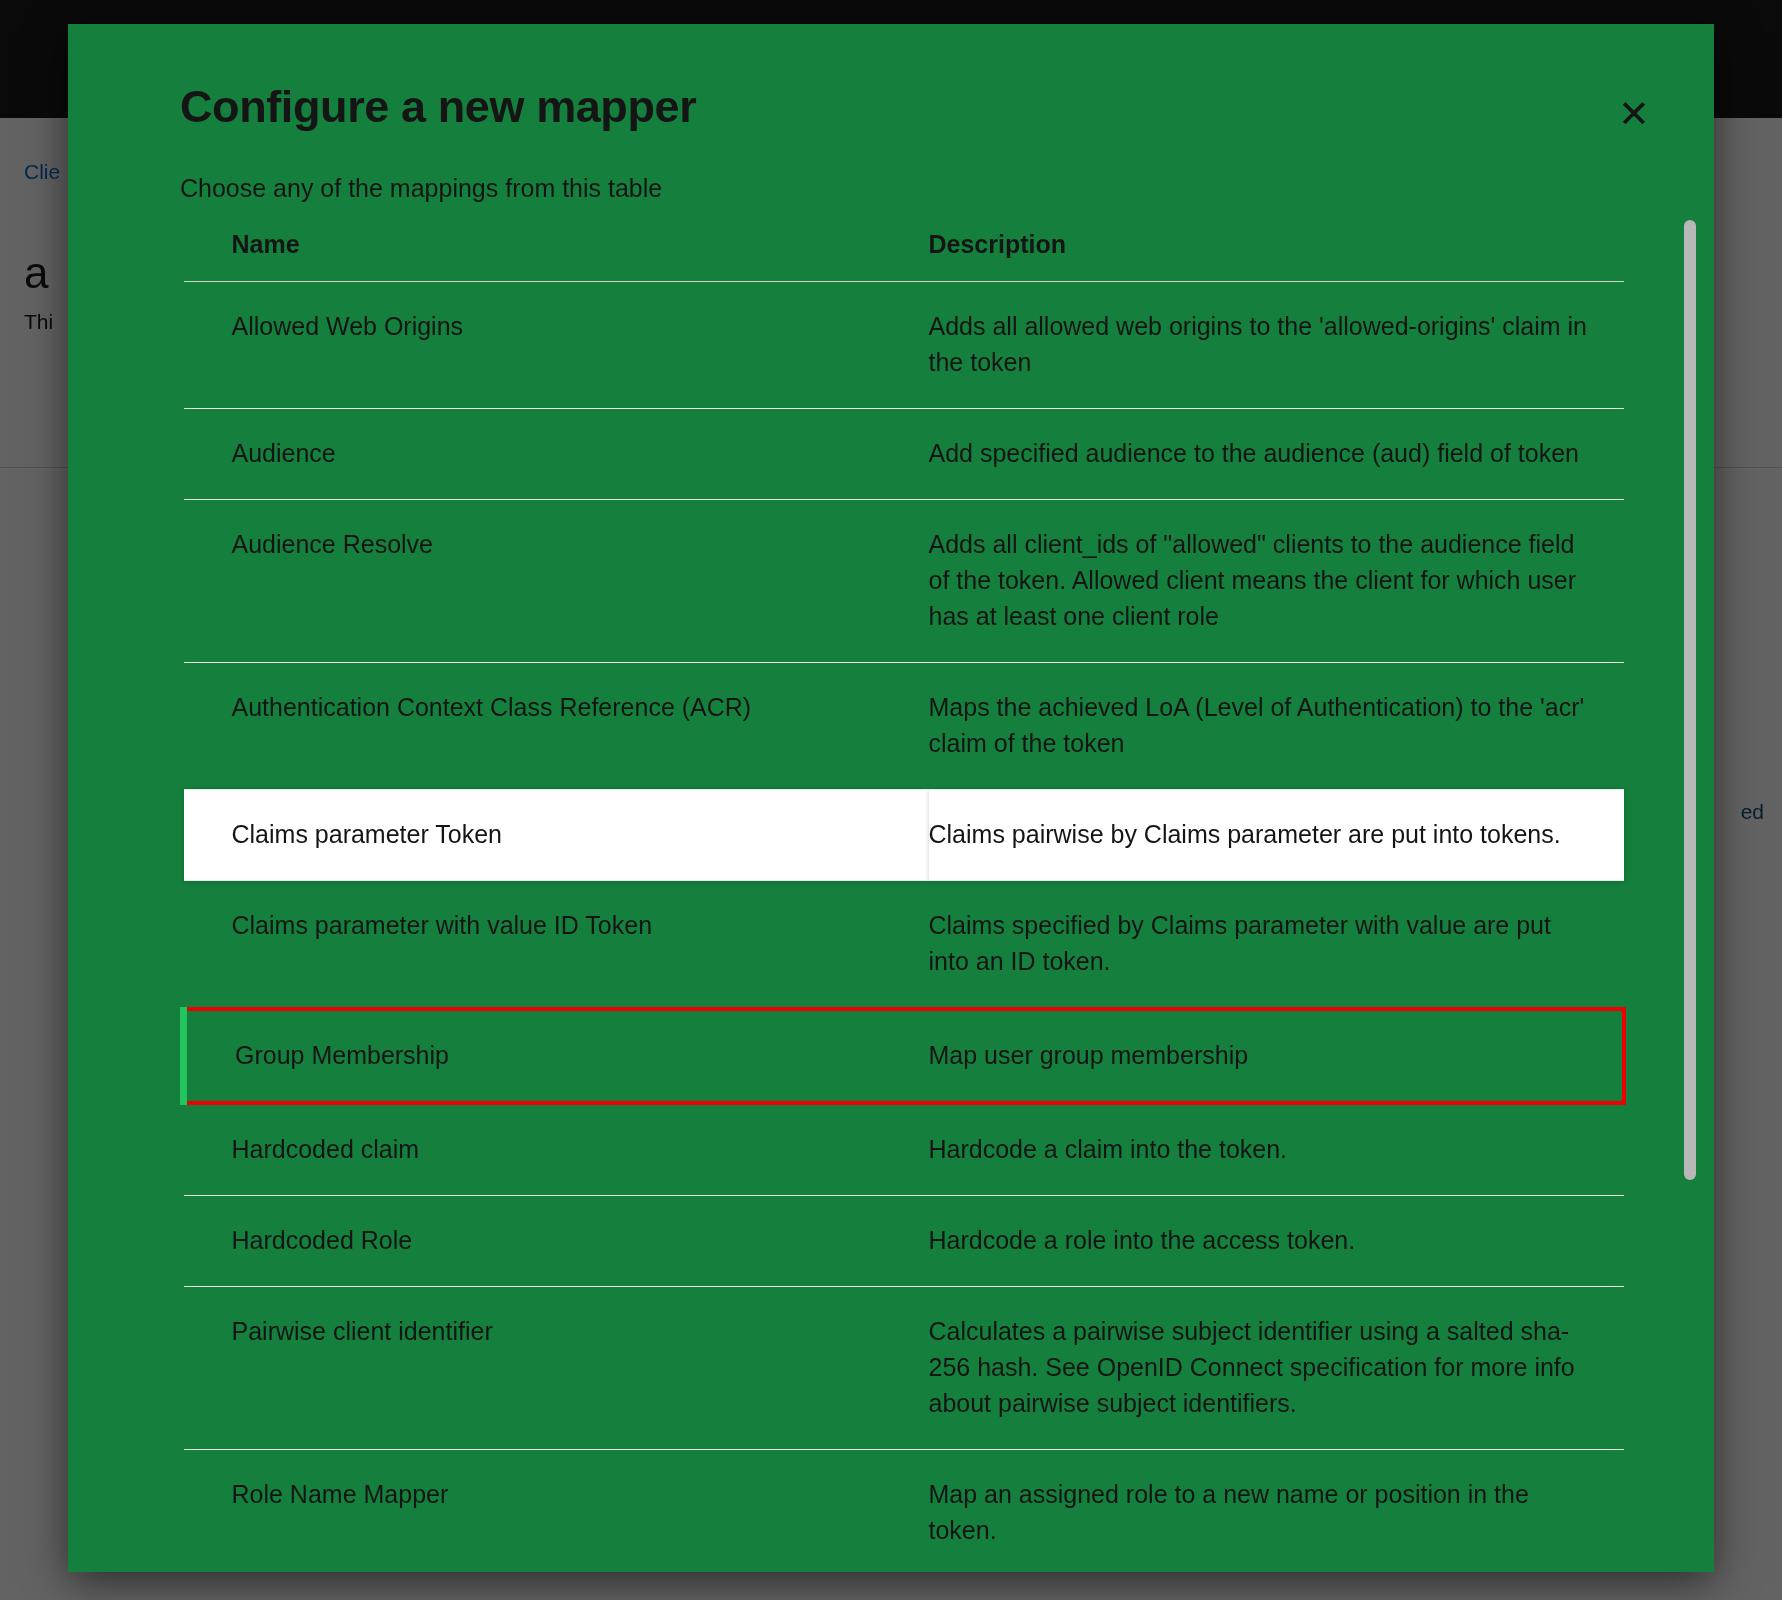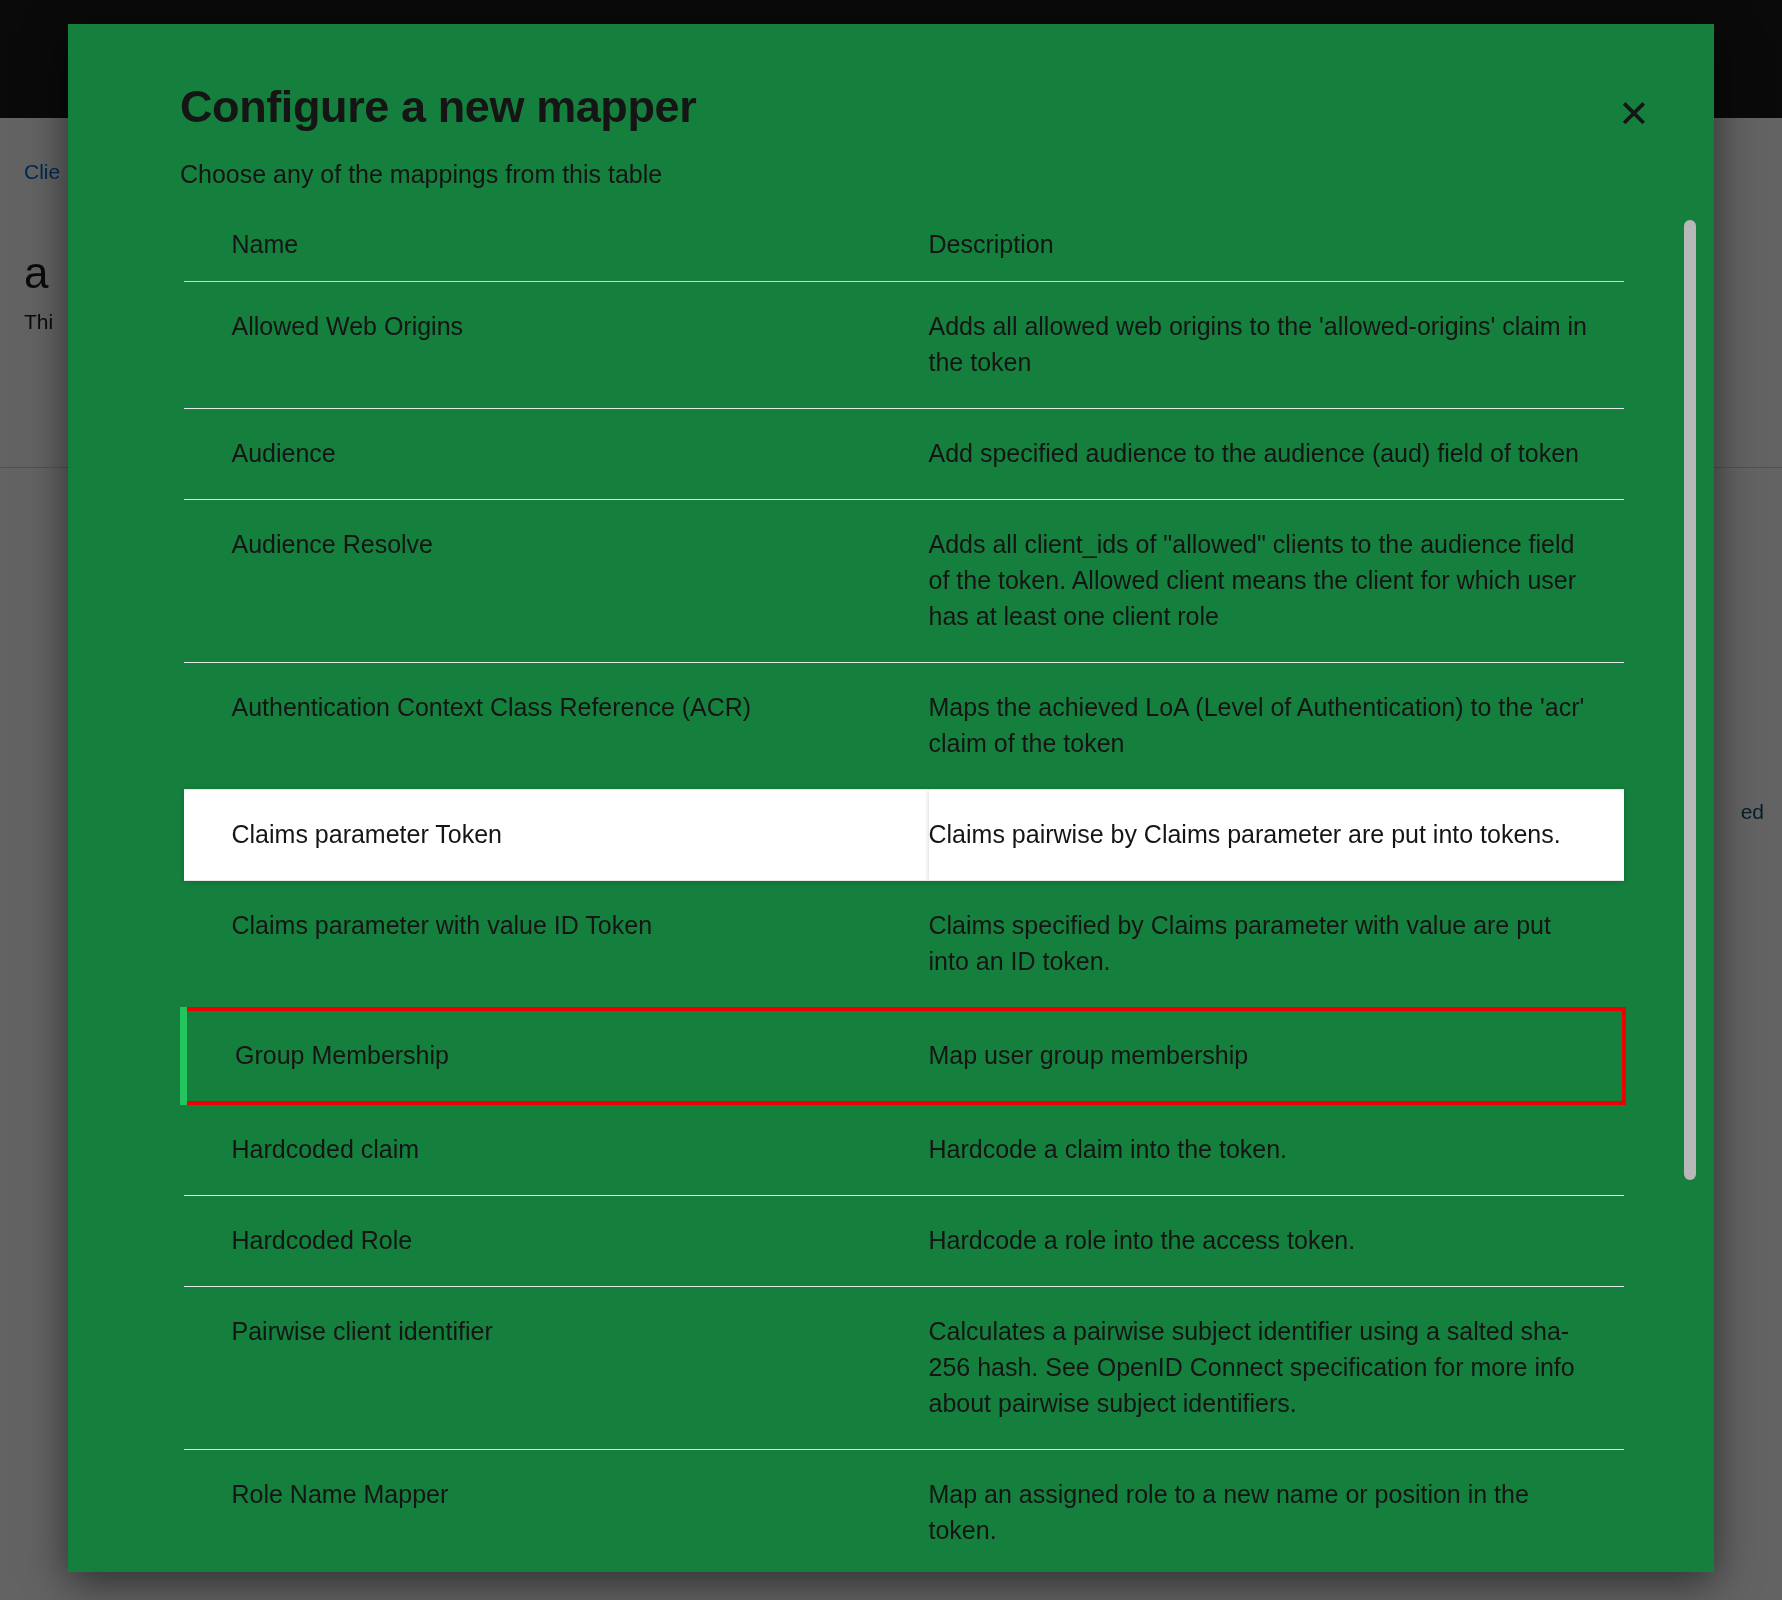--- a/index.html
+++ b/index.html
@@ -91,21 +91,21 @@
     font-size: 45px;
     font-weight: 700;
     color: #151515;
     letter-spacing: -0.4px;
     line-height: 1.1;
     margin: 0;
   }
   #modal-subtitle {
     font-size: 25px;
     color: #151515;
-    margin: 28px 0 0 0;
+    margin: 42px 0 0 0;
   }
   #close-button {
     position: absolute;
     right: 52px;
     top: 62px;
     width: 56px;
     height: 56px;
     border: none;
     background: transparent;
     color: #151515;
@@ -127,21 +127,21 @@
     overflow: hidden;
   }
   table.mapper-table {
     border-collapse: collapse;
     width: 1440px;
     table-layout: fixed;
   }
   table.mapper-table th {
     text-align: left;
     font-size: 25px;
-    font-weight: 400;
+    font-weight: 700;
     color: #151515;
     padding: 10px 0 22px 0;
     border-bottom: 1px solid #d2d2d2;
   }
   table.mapper-table th.col-name,
   table.mapper-table td.col-name { width: 745px; padding-left: 48px; }
   table.mapper-table th.col-desc,
   table.mapper-table td.col-desc { width: 695px; padding-left: 0; }
   table.mapper-table td {
     font-size: 25px;

